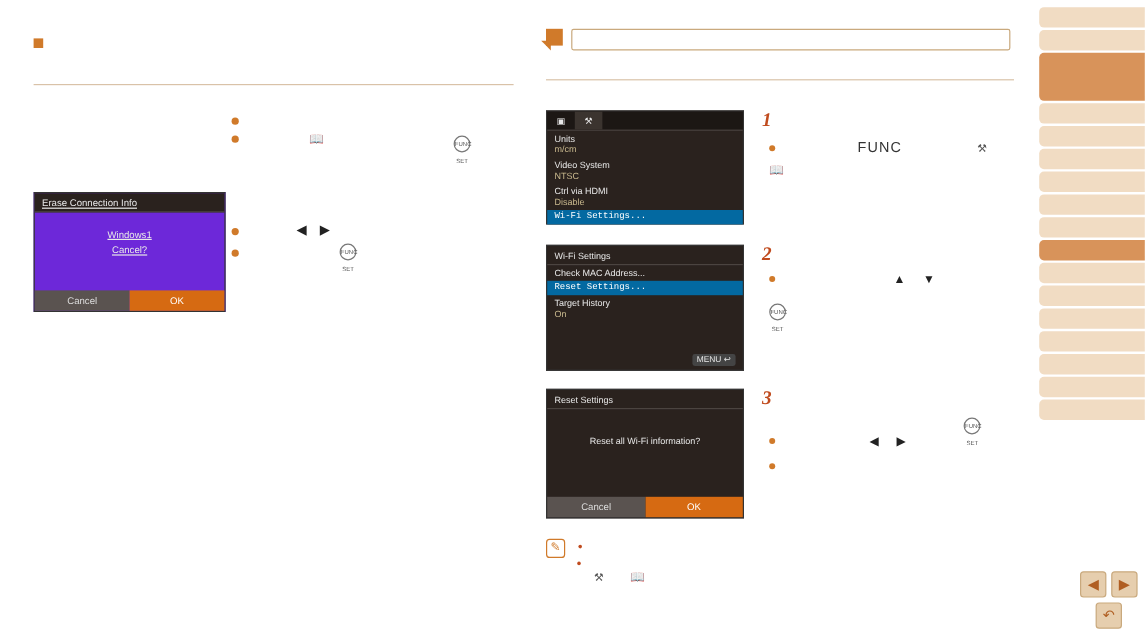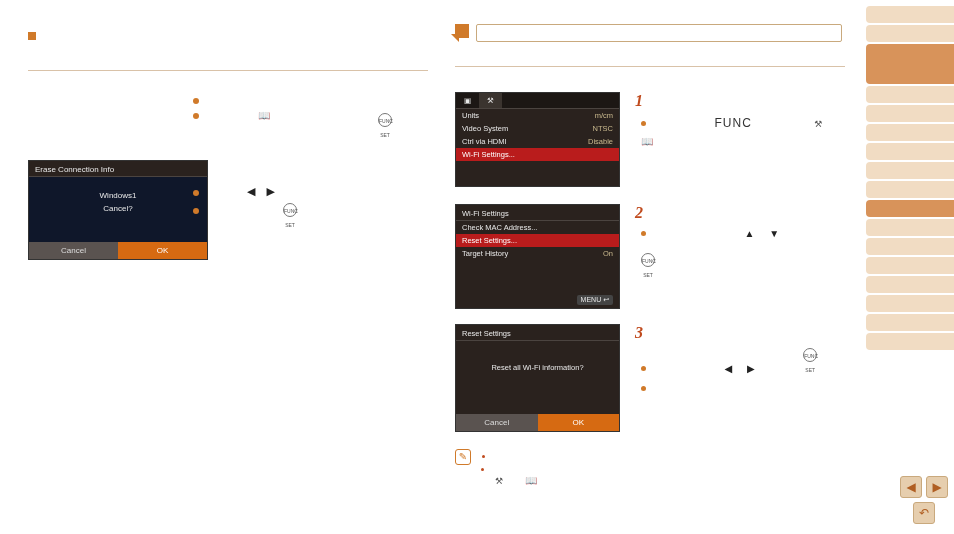--- a/index.html
+++ b/index.html
@@ -37,23 +37,24 @@
   .bl-2 { left:165px; top:80px; }
   .bl-3 { left:165px; top:155px; }
   .bl-4 { left:165px; top:175px; }
   .cross-1 { position:absolute; left:230px; top:80px; }
   .func-a  { position:absolute; left:350px; top:83px; }
   .func-b  { position:absolute; left:255px; top:173px; }
   .arrows { font-size:11px; letter-spacing:4px; color:#222;}
 
   
   .cam-screen {
-    position:absolute; left:0; top:130px; width:180px; height:100px;
-    background:#0f172a; color:#e8e8e8; font-size:8px;
+    position:absolute; left:0; top:130px; width:160px; height:100px;
+    background:#6d28d9; color:#e8e8e8; font-size:8px;
     border:1px solid #333;
+    text-decoration:underline;
   }
   .cam-screen.small { top:130px;}
   .cam-title { padding:4px 6px 2px 6px; background:#2a221e; border-bottom:1px solid #4b4440;}
   .cam-body  { padding:14px 0 0 0; text-align:center;}
   .cam-btnrow{ position:absolute; bottom:0; left:0; width:100%; display:flex;}
   .cam-btn   { flex:1; padding:4px 0; text-align:center; font-size:8px;}
   .cam-btn.cancel{ background:#5a5350; color:#ddd;}
   .cam-btn.ok    { background:#d66a12; color:#fff;}
 
   
@@ -81,22 +82,22 @@
   .cam2 {
     position:absolute; width:165px; background:#2a221e; color:#e8e8e8;
     font-size:7.5px; border:1px solid #333;
   }
   .cam2.s1 { left:0; top:68px; height:95px;}
   .cam2.s2 { left:0; top:180px; height:105px;}
   .cam2.s3 { left:0; top:300px; height:108px;}
   .tabrow { display:flex; background:#1c1714; border-bottom:1px solid #4b4440;}
   .tab { padding:3px 8px; }
   .tab.sel { background:#3b342f;}
-  .mrow { display:flex; justify-content:space-between; padding:2px 6px;}
-  .mrow.sel { background:#b91c1c; color:#fff;}
+  .mrow { display:flex; justify-content:space-between; padding:2px 6px;flex-direction:column;}
+  .mrow.sel { background:#0369a1; color:#fff;font-family:Liberation Mono, monospace;}
   .rhs-val { color:#c9b98e;}
   .menu-foot { position:absolute; bottom:3px; right:6px; font-size:7px; background:#444; padding:1px 4px; border-radius:2px;}
 
   
   .stepnum { font-family:Georgia, serif; font-style:italic; font-weight:bold; color:#c04b1e; font-size:16px;}
   .step { position:absolute; left:180px;}
   .step1 { top:68px;}
   .step2 { top:180px;}
   .step3 { top:300px;}
   .step .dot{ display:inline-block; width:5px;height:5px;border-radius:3px;background:#d07a2a; margin:0 6px 2px 0; vertical-align:middle;}

